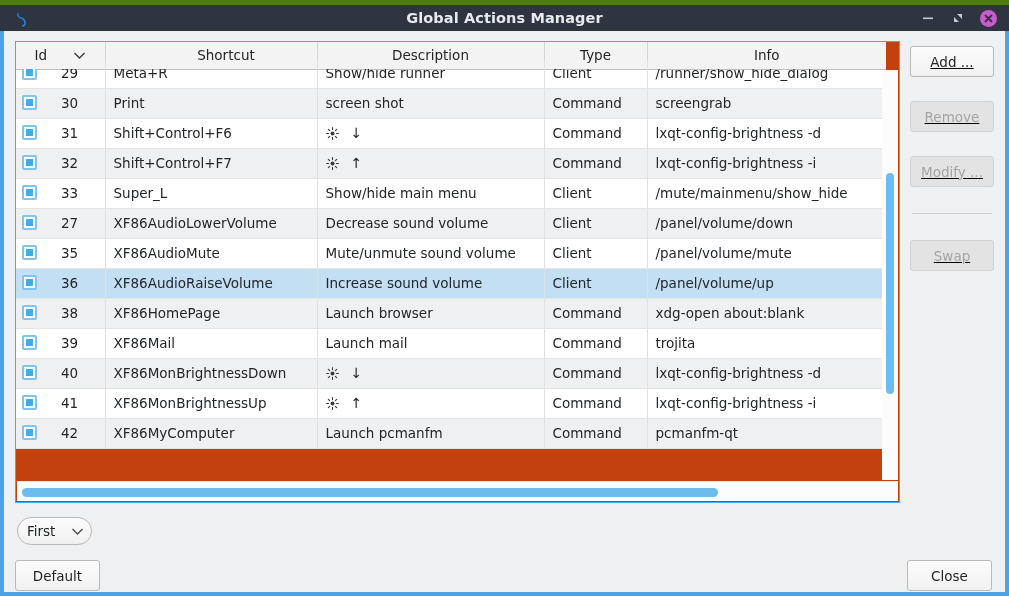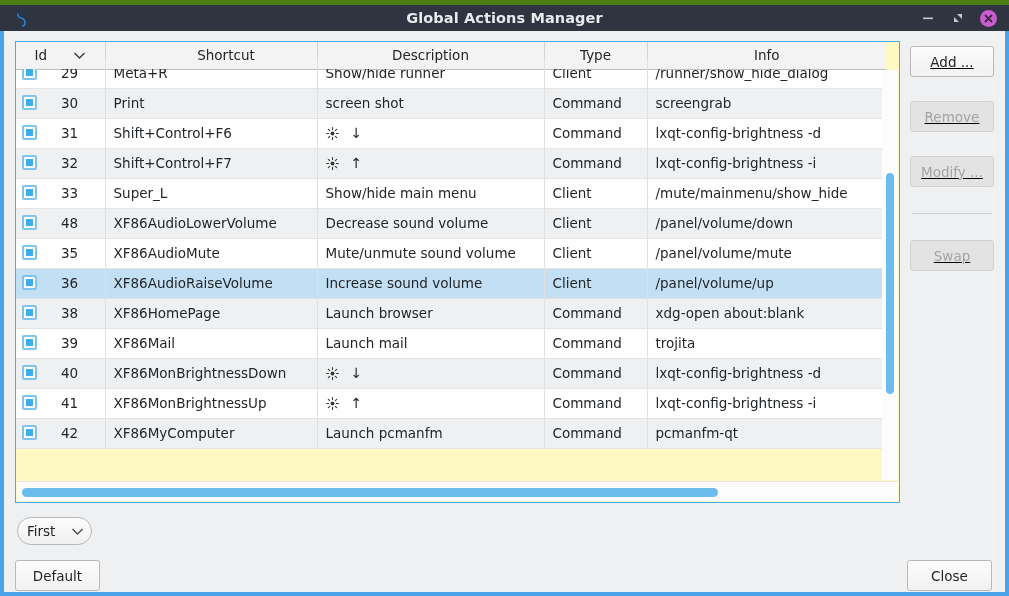--- a/index.html
+++ b/index.html
@@ -78,21 +78,21 @@
     display: flex;
     gap: 10px;
     flex: 0 0 462px;
     min-height: 0;
   }
 
   
   #table-frame {
     flex: 1 1 auto;
     border: 1px solid #3daee9;
-    background: #fef9c3;
+    background: #c2410c;
     position: relative;
     overflow: hidden;
     min-width: 0;
   }
   table {
     border-collapse: collapse;
     width: 870px;
     table-layout: fixed;
     font-size: 13.5px;
     color: #232629;
@@ -381,21 +381,21 @@
                     </td>
                     <td>Super_L</td>
                     <td>Show/hide main menu</td>
                     <td>Client</td>
                     <td>/mute/mainmenu/show_hide</td>
                   </tr>
                   <tr class="even">
                     <td class="c-id">
                       <span class="idcell">
                         <span class="chk"></span>
-                        <span>48</span>
+                        <span>27</span>
                       </span>
                     </td>
                     <td>XF86AudioLowerVolume</td>
                     <td>Decrease sound volume</td>
                     <td>Client</td>
                     <td>/panel/volume/down</td>
                   </tr>
                   <tr class="odd">
                     <td class="c-id">
                       <span class="idcell">

